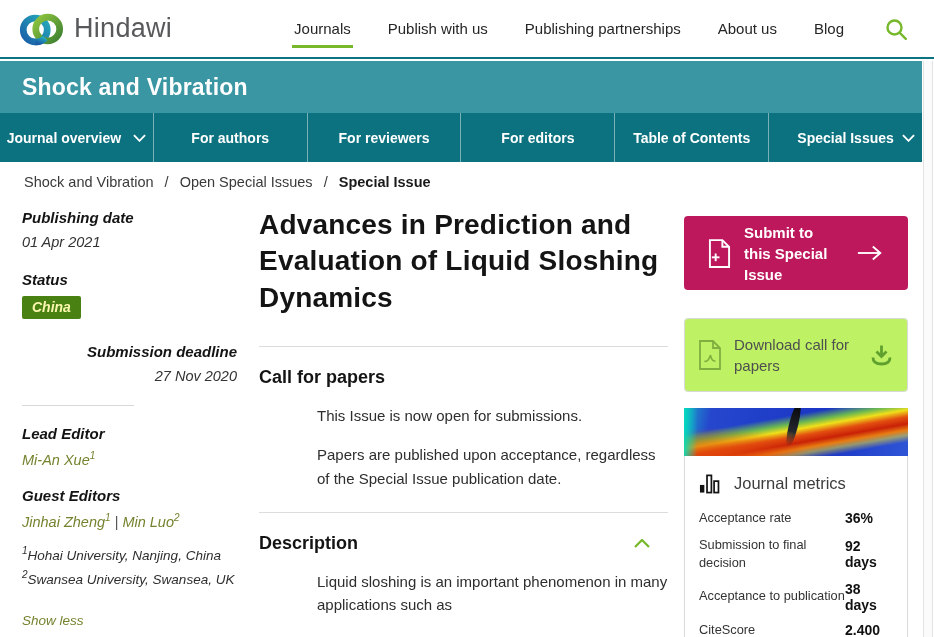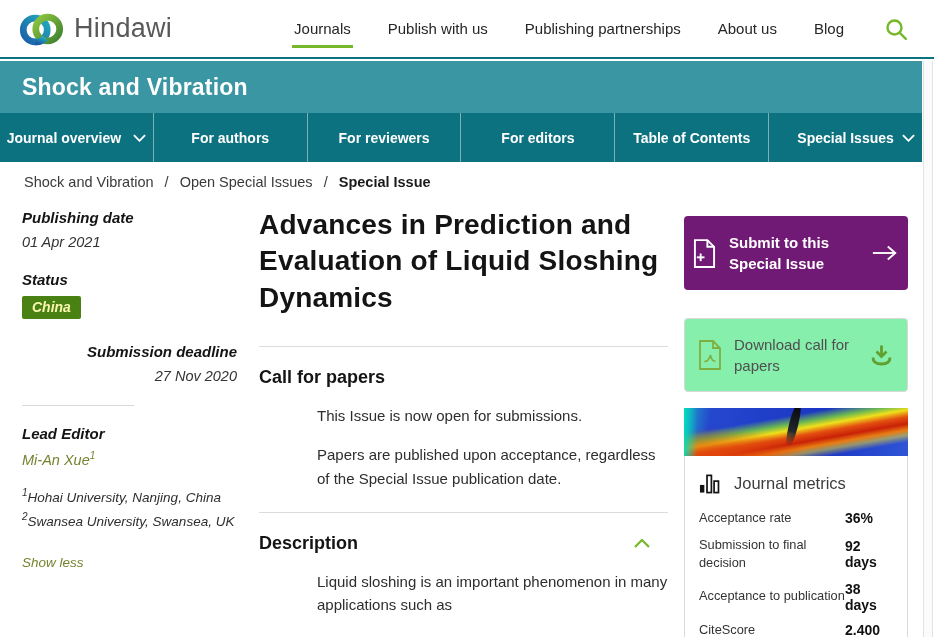--- a/index.html
+++ b/index.html
@@ -53,24 +53,24 @@
   .article-title { font-size:28px; font-weight:bold; color:#141414; line-height:1.3; letter-spacing:.2px; }
   .mdivider { border:none; border-top:1px solid #dcdcdc; margin-top:30px; }
   .section-head { display:flex; align-items:center; justify-content:space-between; margin:20px 0 16px; }
   .section-title { font-size:18px; font-weight:bold; color:#141414; }
   .chev-toggle { background:none; border:none; cursor:pointer; padding:4px; margin-right:14px; display:flex; }
   .indent { padding-left:58px; }
   .indent p { font-size:15px; color:#2e2e2e; line-height:1.55; margin-bottom:16px; }
 
   
   .right-col { position:absolute; top:216px; left:684px; width:224px; }
-  .submit-btn { width:100%; height:74px; background:#701a75; border:none; border-radius:4px;
-    display:flex; align-items:center; gap:13px; padding:0 9px; cursor:pointer; text-align:left; }
+  .submit-btn { width:100%; height:74px; background:#be185d; border:none; border-radius:4px;
+    display:flex; align-items:center; gap:13px; padding:0 24px; cursor:pointer; text-align:left; }
   .submit-btn .label { color:#fff; font-weight:bold; font-size:15px; line-height:1.4; flex:1; }
-  .download-card { margin-top:28px; width:100%; height:74px; background:#86efac; border:1px solid #d9d9d9; border-radius:4px;
+  .download-card { margin-top:28px; width:100%; height:74px; background:#bef264; border:1px solid #d9d9d9; border-radius:4px;
     display:flex; align-items:center; gap:12px; padding:0 13px; cursor:pointer; text-align:left; }
   .download-card .label { color:#4F4F4F; font-size:15px; line-height:1.4; flex:1; }
 
   .metrics { margin-top:16px; }
   .metrics-img { position:relative; height:48px; overflow:hidden;
     background:
       linear-gradient(90deg, rgba(0,225,190,.9) 0%, rgba(0,225,190,0) 6%),
       radial-gradient(130px 42px at 14% 104%, rgba(225,70,10,.95), rgba(225,70,10,0) 72%),
       linear-gradient(170deg, rgba(30,60,200,0) 30%, rgba(120,205,60,.85) 40%, #EFE01A 47%, #E34F10 55%, #C92107 63%, #E87C12 70%, rgba(240,220,40,.55) 76%, rgba(30,60,200,0) 84%),
       linear-gradient(100deg, #1BA4C9 0%, #2547CD 12%, #1A35C4 62%, #2F55D6 100%);
@@ -177,20 +177,26 @@
     </div>
     <div class="group" style="margin-top:24px;text-align:right;">
       <div class="side-label">Submission deadline</div>
       <div class="side-value">27 Nov 2020</div>
     </div>
     <hr class="side-divider">
     <div class="group" style="margin-bottom:18px;">
       <div class="side-label">Lead Editor</div>
       <a class="editor-link"><span>Mi-An Xue</span><sup>1</sup></a>
     </div>
+    <div class="group" style="margin-bottom:0;">
+      <div class="side-label">Guest Editors</div>
+      <span>
+        <a class="editor-link"><span>Jinhai Zheng</span><sup>1</sup></a><span class="pipe">|</span><a class="editor-link"><span>Min Luo</span><sup>2</sup></a>
+      </span>
+    </div>
     <div class="affils">
       <div class="affil"><sup>1</sup><span>Hohai University, Nanjing, China</span></div>
       <div class="affil"><sup>2</sup><span>Swansea University, Swansea, UK</span></div>
     </div>
     <a class="show-less">Show less</a>
     
   </aside>
 
   <main class="main-col">
     <h2 class="article-title">Advances in Prediction and Evaluation of Liquid Sloshing Dynamics</h2>

